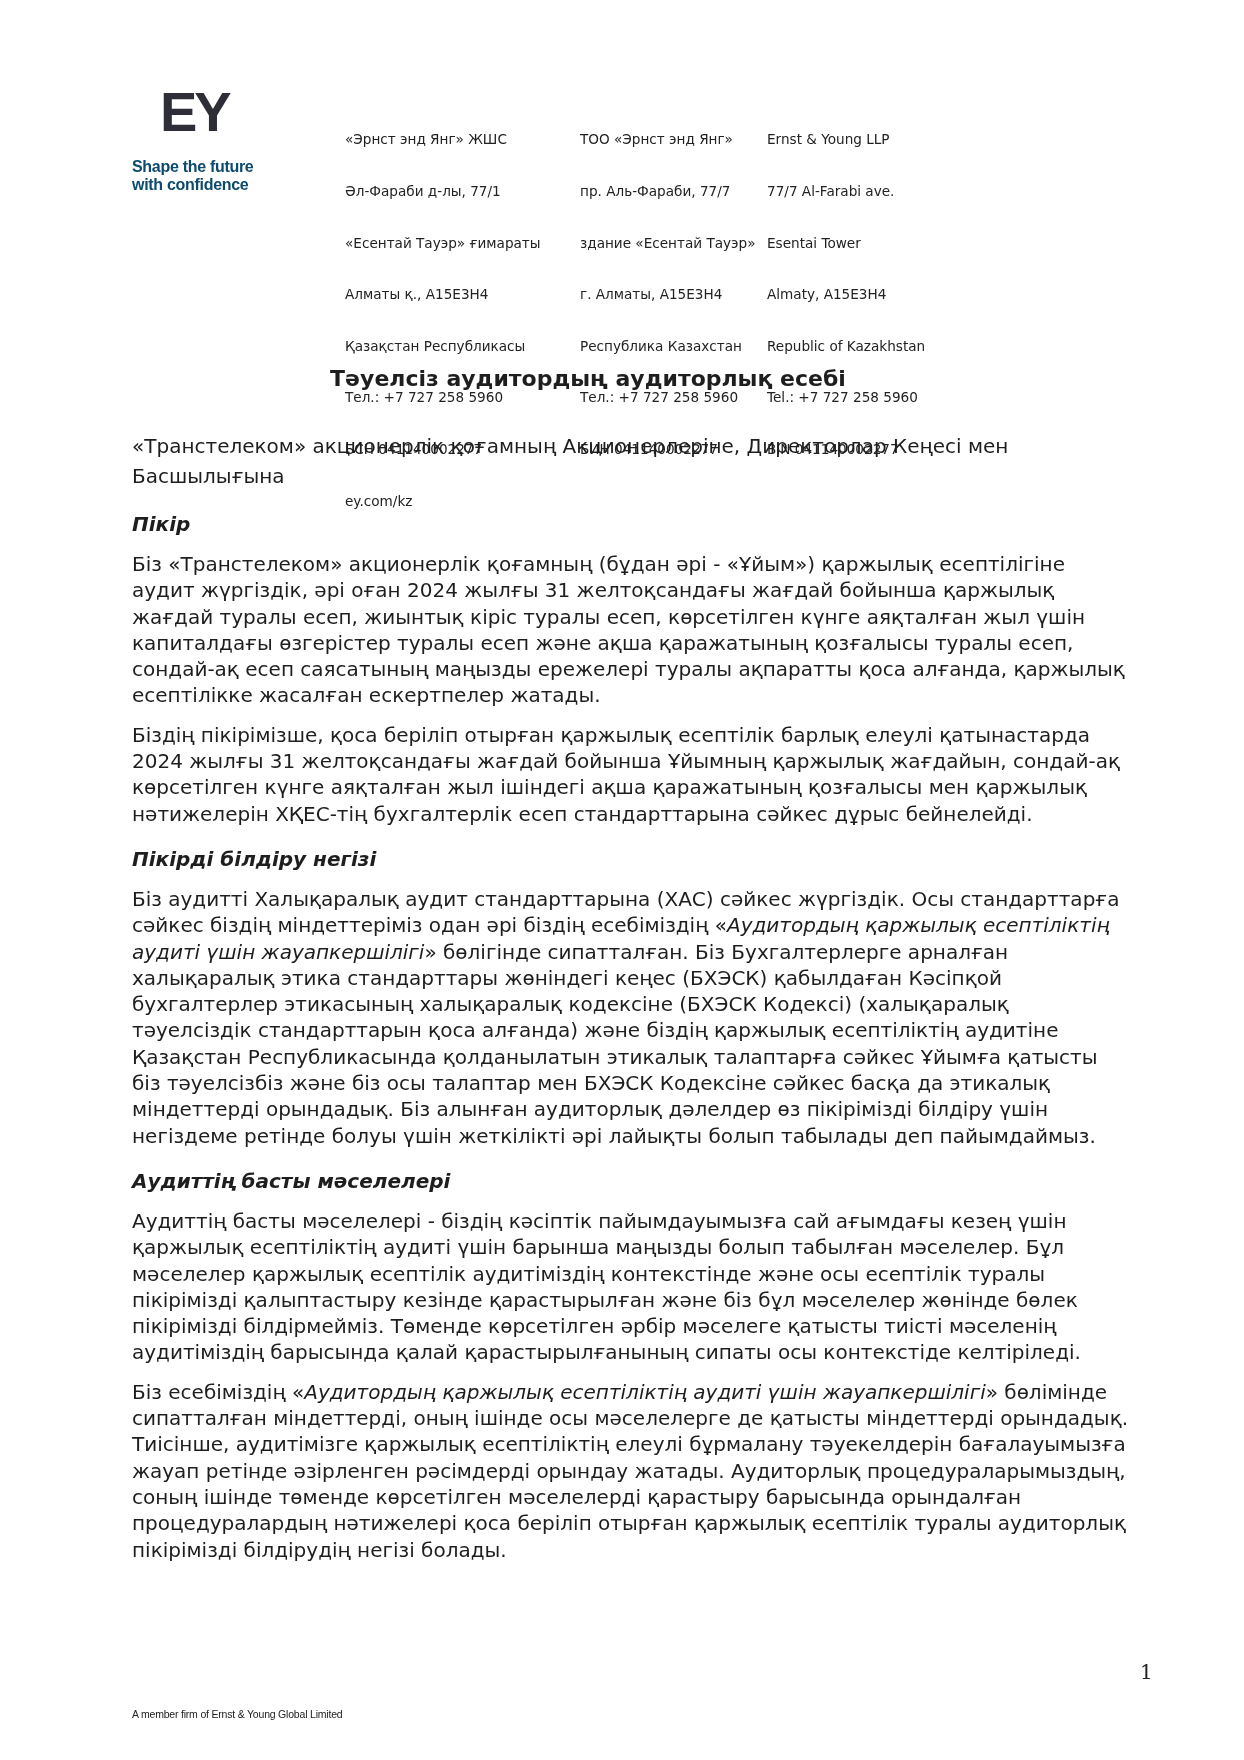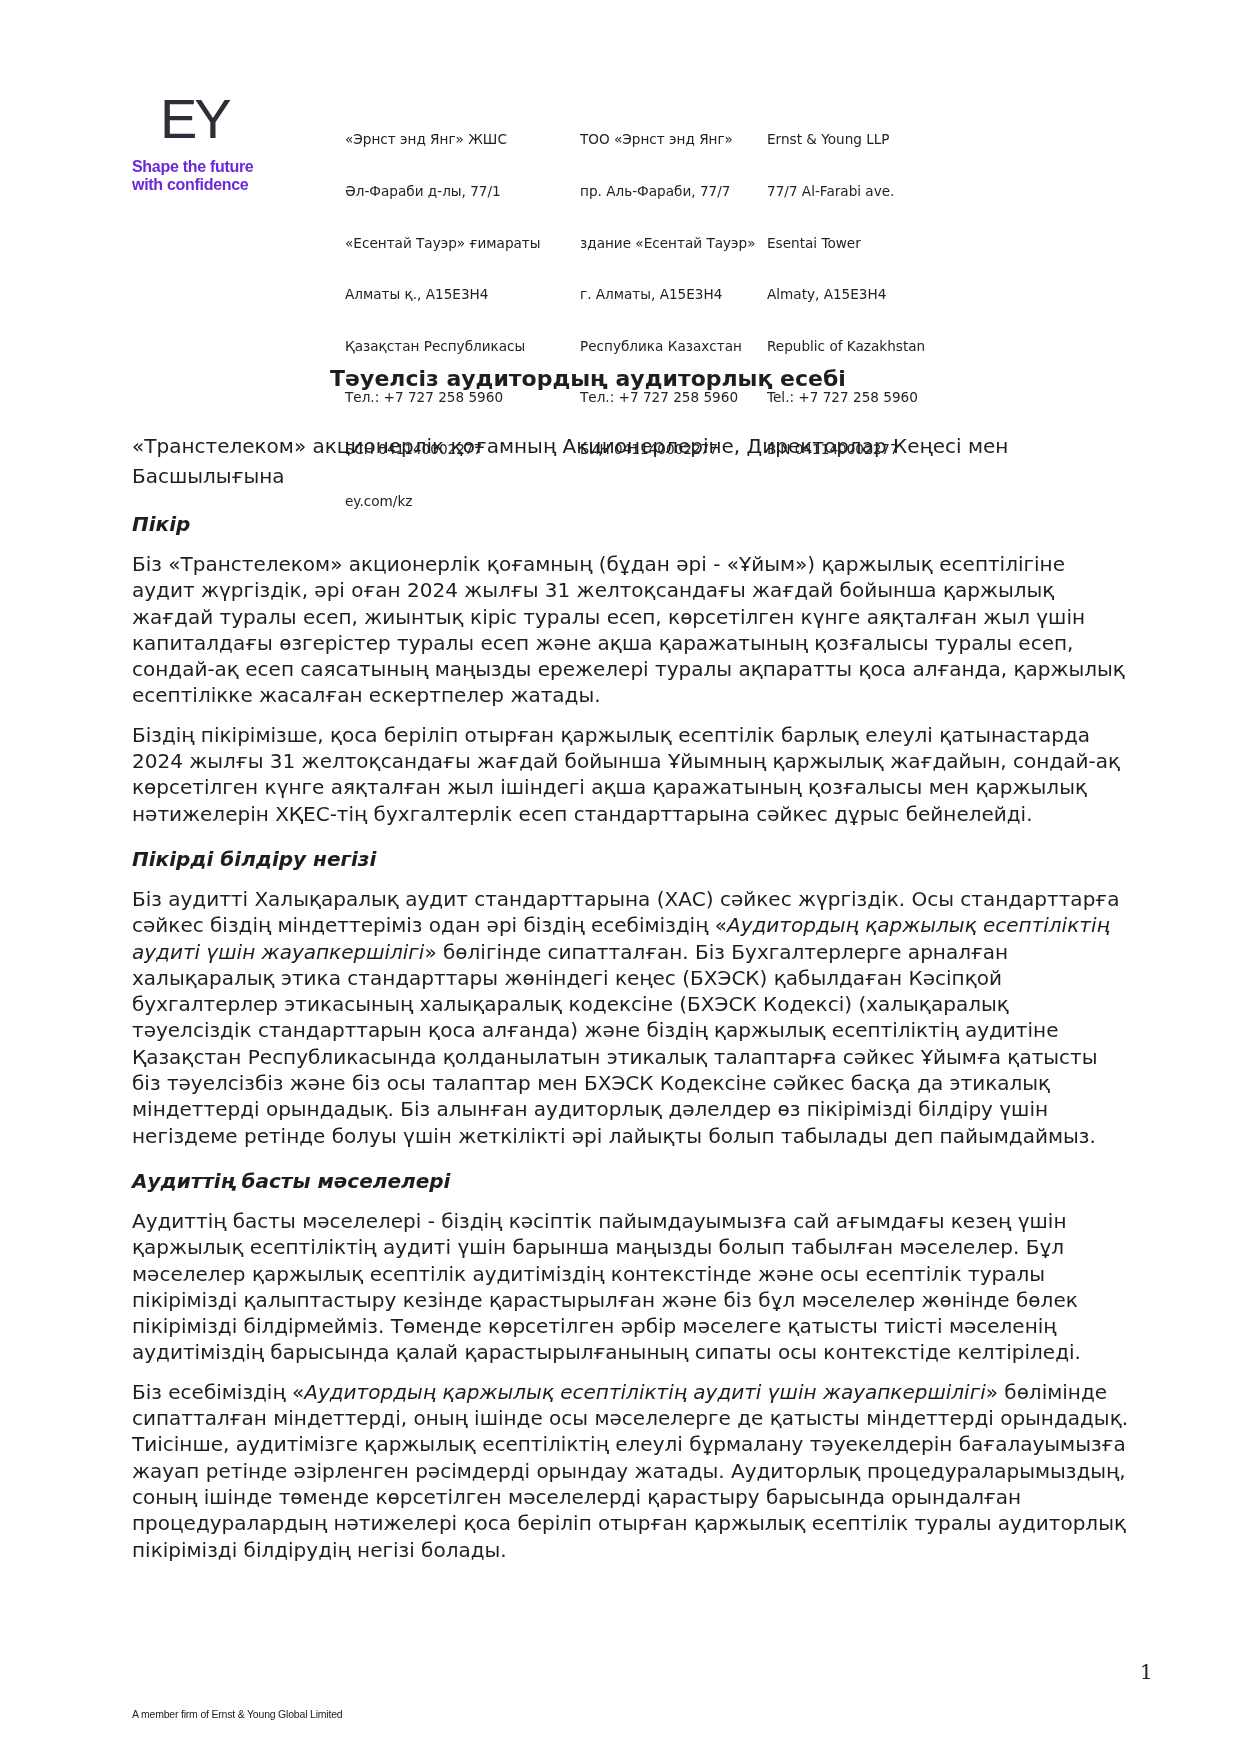--- a/index.html
+++ b/index.html
@@ -4,28 +4,28 @@
 <style>
   html, body { margin: 0; padding: 0; background: #ffffff; }
   body {
     width: 1244px; height: 1760px; position: relative; overflow: hidden;
     font-family: "DejaVu Sans", "Liberation Sans", sans-serif;
     color: #1e1e1e;
   }
   .logo { position: absolute; left: 130px; top: 48px; width: 140px; height: 150px; }
   .logo-beam { position: absolute; left: 33px; top: 6px; width: 0; height: 0; }
   .logo-ey {
-    position: absolute; left: 30px; top: 43px;
-    font-family: "Liberation Sans", sans-serif; font-weight: 400;
+    position: absolute; left: 30px; top: 36px;
+    font-family: "Liberation Sans", sans-serif; font-weight: 700;
     font-size: 56px; letter-spacing: -3px; line-height: 56px; color: #2e2e38;
   }
   .logo-tagline {
     position: absolute; left: 2px; top: 110px; width: 160px;
     font-family: "Liberation Sans", sans-serif; font-weight: 700;
-    font-size: 16px; line-height: 18px; color: #6d28d9; letter-spacing: -0.3px;
+    font-size: 16px; line-height: 18px; color: #0c4a6e; letter-spacing: -0.3px;
   }
   .addr {
     position: absolute; top: 97px;
     font-size: 13.6px; line-height: 17.2px; color: #222;
     white-space: pre;
   }
   .addr-kz { left: 345px; }
   .addr-ru { left: 580px; }
   .addr-en { left: 767px; }
 

